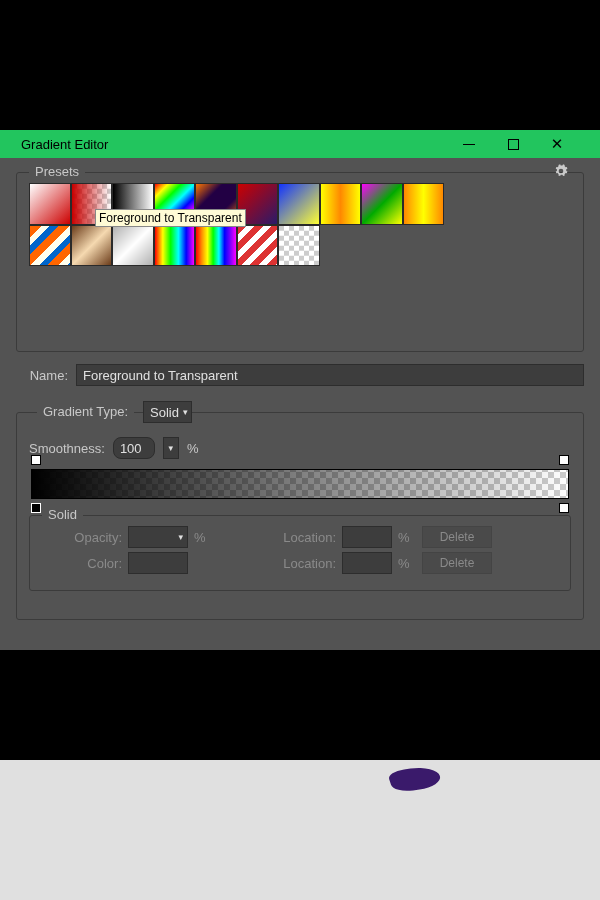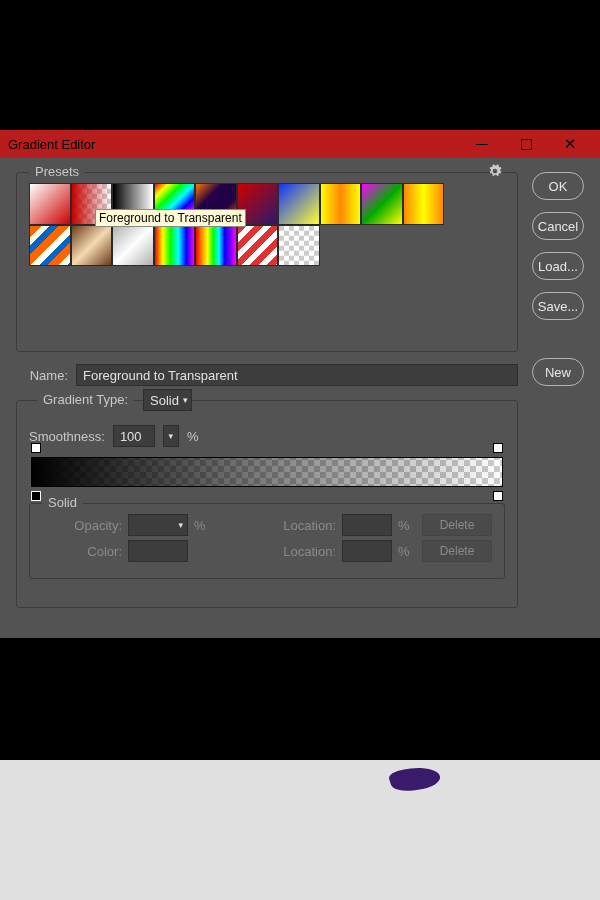--- a/index.html
+++ b/index.html
@@ -5,22 +5,22 @@
   * { box-sizing: border-box; margin: 0; padding: 0; font-family: "Segoe UI", Tahoma, sans-serif; }
   body { background: #000; width: 600px; height: 900px; overflow: hidden; position: relative; }
   .dialog {
     position: absolute;
     top: 130px; left: 0; width: 600px;
     background: #535353;
     color: #c8c8c8;
     font-size: 13px;
   }
   .titlebar {
-    height: 28px; background: #b91c1c; color: #000;
-    display: flex; align-items: center; padding: 0 8px;
+    height: 28px; background: #22c55e; color: #000;
+    display: flex; align-items: center; padding: 0 21px;
     font-size: 13px;
   }
   .titlebar .title { flex: 1; }
   .titlebar .winbtn { width: 44px; height: 28px; display: flex; align-items: center; justify-content: center; }
   .minus { width: 12px; height: 1px; background: #000; }
   .square { width: 11px; height: 11px; border: 1.5px solid #000; }
   .xicon { font-size: 15px; }
   .body { padding: 14px 16px 18px 16px; display: flex; gap: 14px; }
   .left { flex: 1; }
   .right { width: 100px; display: flex; flex-direction: column; gap: 12px; }
@@ -144,32 +144,32 @@
           <div class="swatch p16"></div>
         </div>
         <div class="tooltip">Foreground to Transparent</div>
       </div>
 
       <div class="row" style="margin-top:10px">
         <span class="lbl" style="width:52px">Name:</span>
         <input class="textin" style="flex: 1 1 0%;" value="Foreground to Transparent">
       </div>
 
-      <div class="fieldset" style="margin-top:14px">
+      <div class="fieldset" style="margin-top:26px">
         <span class="legend" style="left:20px">Gradient Type:</span>
         <div style="position:absolute; top:-12px; left:126px">
           <div class="sel">
             <span>Solid</span>
             <span class="chev">▾</span>
           </div>
         </div>
 
         <div class="row" style="margin-top:14px">
           <span class="lbl">Smoothness:</span>
-          <input class="textin" style="width: 42px; text-align: left;" value="100">
+          <input class="textin" style="width: 42px; text-align: left; border-radius: 8px;" value="100">
           <div class="sel" style="width:16px;padding:0;justify-content:center">
               <span class="chev">▾</span>
             </div>
           <span>%</span>
         </div>
 
         <div class="gradbar-wrap">
           <div class="stop-o stop-left"></div>
           <div class="stop-o stop-right"></div>
           <div class="gradbar"></div>
@@ -198,22 +198,14 @@
             <span class="lbl">Location:</span>
             <input class="textin" style="">
             <span>%</span>
             <div class="smallbtn">Delete</div>
           </div>
         </div>
       </div>
 
     </div>
 
-    <div class="right">
-      <div class="btn">OK</div>
-      <div class="btn">Cancel</div>
-      <div class="btn">Load...</div>
-      <div class="btn">Save...</div>
-      <div style="height:14px"></div>
-      <div class="btn">New</div>
-    </div>
   </div>
 </div>
 
 </body></html>

